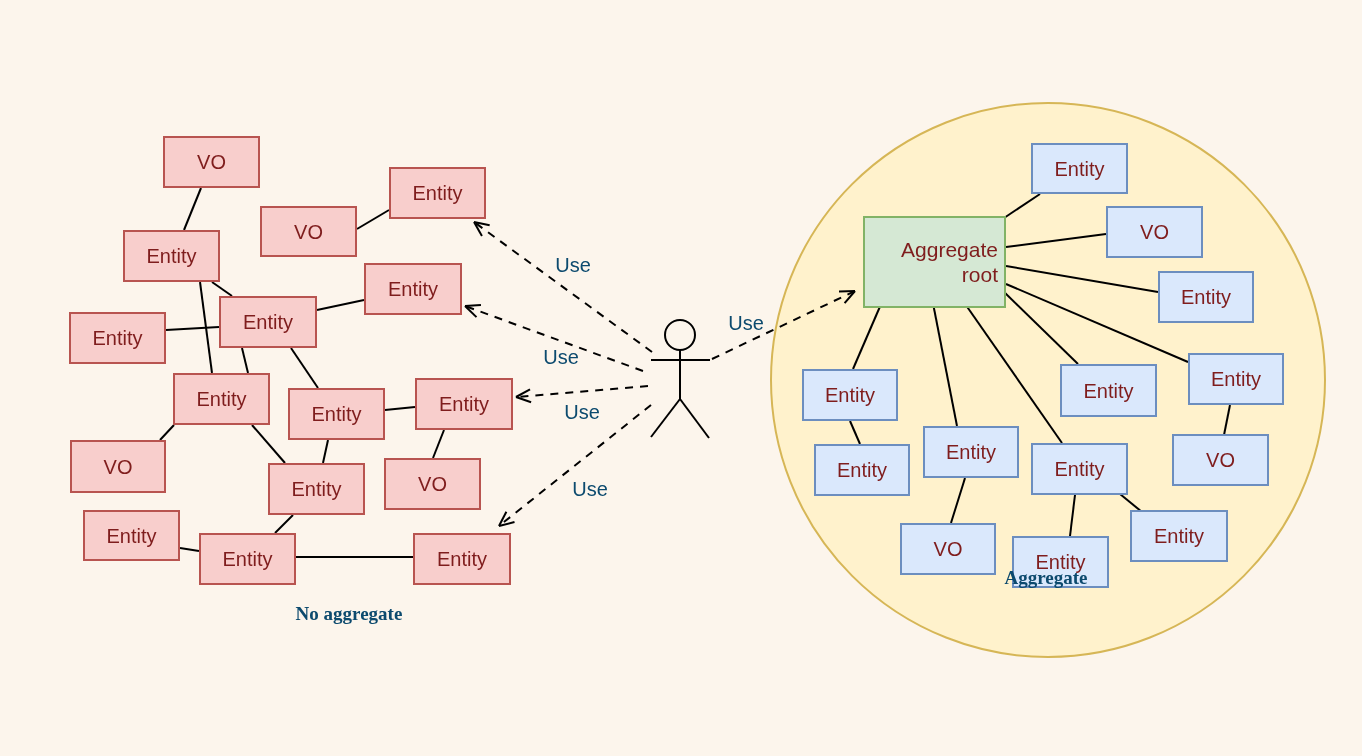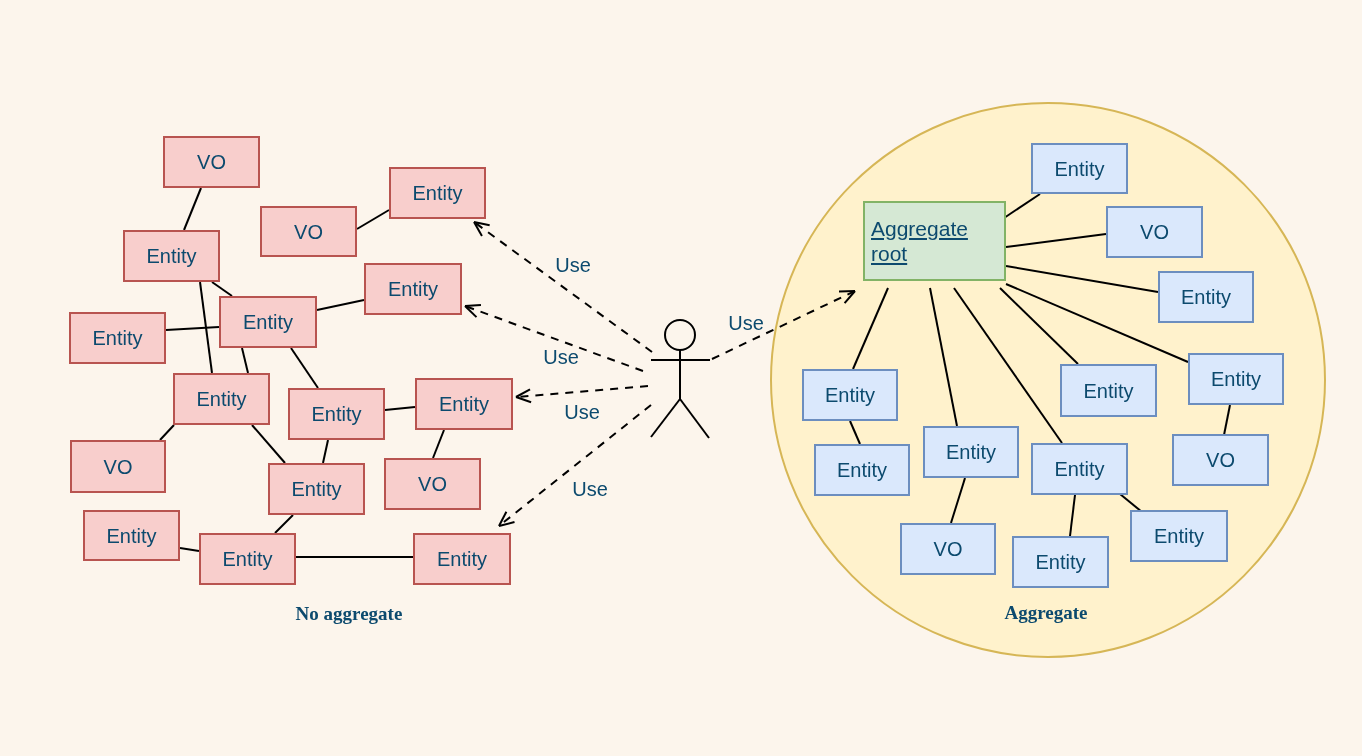--- a/index.html
+++ b/index.html
@@ -1,22 +1,22 @@
 <!DOCTYPE html>
 <html><head>
 <meta charset="utf-8">
 <style>
   html,body{margin:0;padding:0;}
   body{font-family:"Liberation Sans", sans-serif;}
   .canvas{position:relative;width:1362px;height:756px;overflow:hidden;}
   svg.layer{position:absolute;left:0;top:0;}
   .node{
     position:absolute;display:flex;align-items:center;justify-content:center;
-    box-sizing:border-box;border:2px solid;font-size:20px;color:#0c4a6e;
-    text-align:left;line-height:1.2;
+    box-sizing:border-box;border:2px solid;font-size:20px;color:#7f1d1d;
+    text-align:right;line-height:1.2;
   }
   .node.root{font-size:21px;padding:0 6px;}
   .flabel{
     position:absolute;transform:translate(-50%,-50%);white-space:nowrap;color:#0c4a6e;
   }
   .cluster-label{font-weight:bold;font-size:19px;font-family:Liberation Serif, serif;}
   .use-label{font-size:20px;}
 </style>
 </head>
 <body>
@@ -84,35 +84,35 @@
       <div class="node" style="left: 219px; top: 296px; width: 98px; height: 52px; background: rgb(248, 206, 204); border-color: rgb(184, 84, 80);">Entity</div>
       <div class="node" style="left: 173px; top: 373px; width: 97px; height: 52px; background: rgb(248, 206, 204); border-color: rgb(184, 84, 80);">Entity</div>
       <div class="node" style="left: 288px; top: 388px; width: 97px; height: 52px; background: rgb(248, 206, 204); border-color: rgb(184, 84, 80);">Entity</div>
       <div class="node" style="left: 415px; top: 378px; width: 98px; height: 52px; background: rgb(248, 206, 204); border-color: rgb(184, 84, 80);">Entity</div>
       <div class="node" style="left: 70px; top: 440px; width: 96px; height: 53px; background: rgb(248, 206, 204); border-color: rgb(184, 84, 80);">VO</div>
       <div class="node" style="left: 268px; top: 463px; width: 97px; height: 52px; background: rgb(248, 206, 204); border-color: rgb(184, 84, 80);">Entity</div>
       <div class="node" style="left: 384px; top: 458px; width: 97px; height: 52px; background: rgb(248, 206, 204); border-color: rgb(184, 84, 80);">VO</div>
       <div class="node" style="left: 83px; top: 510px; width: 97px; height: 51px; background: rgb(248, 206, 204); border-color: rgb(184, 84, 80);">Entity</div>
       <div class="node" style="left: 199px; top: 533px; width: 97px; height: 52px; background: rgb(248, 206, 204); border-color: rgb(184, 84, 80);">Entity</div>
       <div class="node" style="left: 413px; top: 533px; width: 98px; height: 52px; background: rgb(248, 206, 204); border-color: rgb(184, 84, 80);">Entity</div>
-      <div class="node root" style="left: 863px; top: 201px; width: 143px; height: 80px; background: rgb(213, 232, 212); border-color: rgb(130, 179, 102); text-decoration: underline;">Aggregate root</div>
+      <div class="node root" style="left: 863px; top: 216px; width: 143px; height: 92px; background: rgb(213, 232, 212); border-color: rgb(130, 179, 102);">Aggregate root</div>
       <div class="node" style="left: 1031px; top: 143px; width: 97px; height: 51px; background: rgb(218, 232, 252); border-color: rgb(108, 142, 191);">Entity</div>
       <div class="node" style="left: 1106px; top: 206px; width: 97px; height: 52px; background: rgb(218, 232, 252); border-color: rgb(108, 142, 191);">VO</div>
       <div class="node" style="left: 1158px; top: 271px; width: 96px; height: 52px; background: rgb(218, 232, 252); border-color: rgb(108, 142, 191);">Entity</div>
       <div class="node" style="left: 1188px; top: 353px; width: 96px; height: 52px; background: rgb(218, 232, 252); border-color: rgb(108, 142, 191);">Entity</div>
       <div class="node" style="left: 1060px; top: 364px; width: 97px; height: 53px; background: rgb(218, 232, 252); border-color: rgb(108, 142, 191);">Entity</div>
       <div class="node" style="left: 802px; top: 369px; width: 96px; height: 52px; background: rgb(218, 232, 252); border-color: rgb(108, 142, 191);">Entity</div>
       <div class="node" style="left: 814px; top: 444px; width: 96px; height: 52px; background: rgb(218, 232, 252); border-color: rgb(108, 142, 191);">Entity</div>
       <div class="node" style="left: 923px; top: 426px; width: 96px; height: 52px; background: rgb(218, 232, 252); border-color: rgb(108, 142, 191);">Entity</div>
       <div class="node" style="left: 900px; top: 523px; width: 96px; height: 52px; background: rgb(218, 232, 252); border-color: rgb(108, 142, 191);">VO</div>
       <div class="node" style="left: 1031px; top: 443px; width: 97px; height: 52px; background: rgb(218, 232, 252); border-color: rgb(108, 142, 191);">Entity</div>
       <div class="node" style="left: 1012px; top: 536px; width: 97px; height: 52px; background: rgb(218, 232, 252); border-color: rgb(108, 142, 191);">Entity</div>
       <div class="node" style="left: 1130px; top: 510px; width: 98px; height: 52px; background: rgb(218, 232, 252); border-color: rgb(108, 142, 191);">Entity</div>
       <div class="node" style="left: 1172px; top: 434px; width: 97px; height: 52px; background: rgb(218, 232, 252); border-color: rgb(108, 142, 191);">VO</div>
     </div>
   <div class="flabel cluster-label" style="left:349px;top:614px">No aggregate</div>
-  <div class="flabel cluster-label" style="left:1046px;top:613px">Aggregate</div>
+  <div class="flabel cluster-label" style="left:1046px;top:578px">Aggregate</div>
 <div class="flabel use-label" style="left: 573px; top: 265px;">Use</div>
     <div class="flabel use-label" style="left: 561px; top: 357px;">Use</div>
     <div class="flabel use-label" style="left: 582px; top: 412px;">Use</div>
     <div class="flabel use-label" style="left: 590px; top: 489px;">Use</div>
     <div class="flabel use-label" style="left: 746px; top: 323px;">Use</div>
   </div>
 
 </body></html>

